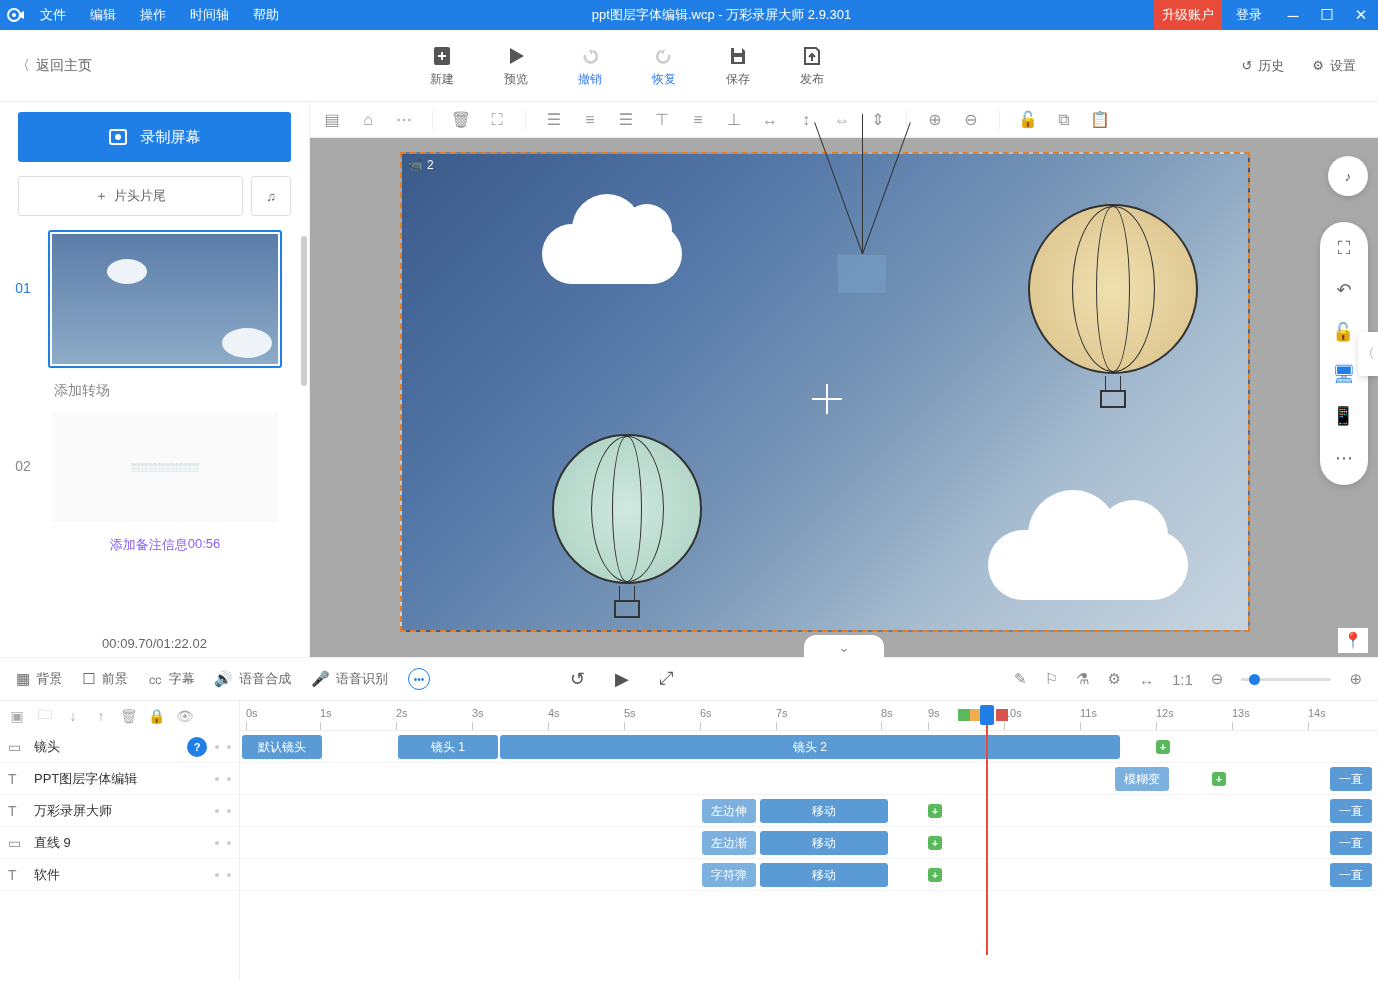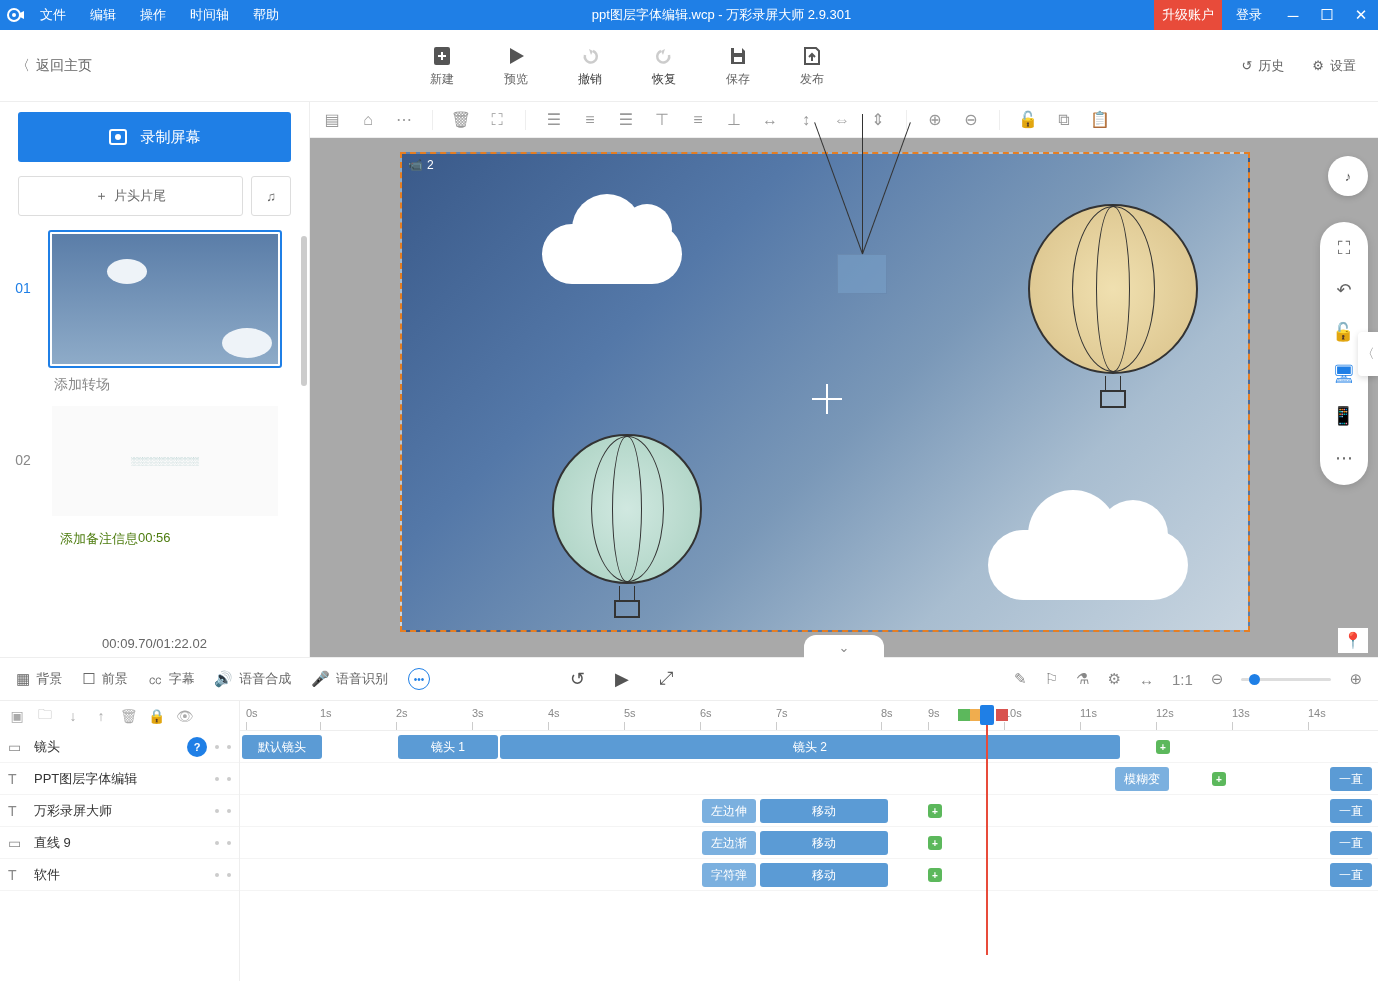--- a/index.html
+++ b/index.html
@@ -14,47 +14,47 @@
 .titlebar .right { display: flex; align-items: center; height: 100%; }
 .titlebar .upgrade { background: #e84b3a; padding: 6px 8px; height: 100%; display:flex; align-items:center; }
 .titlebar .login { padding: 0 14px; }
 .titlebar .winbtn { width: 34px; height: 100%; display:flex; align-items:center; justify-content:center; font-size: 15px; }
 
 
 .toptool { height: 72px; display: flex; align-items: center; border-bottom: 1px solid #eee; }
 .toptool .back { width: 310px; padding-left: 16px; display: flex; align-items: center; gap: 6px; font-size: 14px; color:#666; }
 .toptool .actions { display: flex; gap: 50px; padding-left: 120px; }
 .toptool .act { display: flex; flex-direction: column; align-items: center; gap: 2px; color: #666; font-size: 12px; }
-.toptool .act.disabled { color: #404040; }
+.toptool .act.disabled { color: #3b82f6; }
 .toptool .act .ic { font-size: 22px; height: 26px; display:flex; align-items:center; }
 .toptool .rightopts { margin-left: auto; display: flex; gap: 28px; padding-right: 22px; color: #666; font-size: 13px; }
 .toptool .rightopts > div { display:flex; align-items:center; gap:6px; }
 
 
 .main { display: flex; height: 555px; }
 
 
 .left { width: 310px; background: #fff; display: flex; flex-direction: column; border-right: 1px solid #eee; }
 .recbtn { margin: 10px 18px 8px; height: 50px; background: #1f7fe6; color: #fff; border-radius: 3px; display: flex; align-items:center; justify-content:center; gap:10px; font-size: 15px; }
 .addrow { margin: 6px 18px 10px; display:flex; gap:8px; }
 .addbtn { flex:1; height: 40px; border:1px solid #ddd; border-radius:3px; display:flex; align-items:center; justify-content:center; gap:6px; color:#666; }
 .musicbtn { width: 40px; height: 40px; border:1px solid #ddd; border-radius:3px; display:flex; align-items:center; justify-content:center; color:#666; }
 .slides { flex:1; overflow:auto; padding: 4px 12px 0 4px; position:relative; }
-.sliderow { display:flex; gap:6px; align-items:flex-start; }
+.sliderow { display:flex; gap:6px; margin-bottom:6px; align-items:flex-start; }
 .slidenum { width: 38px; text-align:center; color:#1f7fe6; font-size: 14px; padding-top: 50px; }
 .slidenum.gray { color:#888; }
 .thumb { width: 234px; border:2px solid transparent; border-radius:3px; padding:2px; background:#fff; }
 .thumb.sel { border-color:#1f7fe6; }
 .thumbimg { height: 130px; background: linear-gradient(#5a7da8,#8eabc8); position:relative; overflow:hidden; }
 .thumbimg::before, .thumbimg::after { content:""; position:absolute; border-radius:50%; background:#eef3f8; }
 .thumbimg::before { width:40px; height:25px; top:25px; left:55px; }
 .thumbimg::after { width:50px; height:30px; bottom:6px; right:6px; }
 .thumbtime { text-align:right; padding: 15px 8px 4px; color:#999; font-size:13px; }
 .thumb2img { height: 110px; background: #fafafa; display:flex; align-items:center; justify-content:center; font-size:8px; color:#7aa; }
-.thumbnote { display:flex; justify-content:flex-start; padding: 14px 8px 4px; color:#4d7c0f; font-size: 13px; }
+.thumbnote { display:flex; justify-content:center; padding: 14px 8px 4px; color:#8b5cf6; font-size: 13px; }
 .addtrans { color:#888; font-size:14px; padding: 8px 0 8px 50px; }
 .scrollind { position:absolute; right:2px; top:10px; width:6px; height:150px; background:#ccc; border-radius:3px; }
 .timecode { text-align:center; color:#666; font-size:13px; padding: 2px 0 6px; }
 
 
 .canvas { flex:1; background: #a9a9a9; position:relative; }
 .cbar { height: 36px; background:#fff; display:flex; align-items:center; padding: 0 10px; gap:12px; color:#999; border-bottom:1px solid #eee; }
 .cbar .sep { width:1px; height:20px; background:#eee; margin:0 4px; }
 .cbtn { width:24px; height:24px; display:flex; align-items:center; justify-content:center; font-size:16px; }
 .stage { position:absolute; top:50px; left:90px; width:850px; height:480px; border:2px dashed #e67e22; background: linear-gradient(135deg,#3a5a8a 0%, #5478a8 30%, #7a98b8 55%, #a8bdd0 75%, #c8d5e0 100%); }

